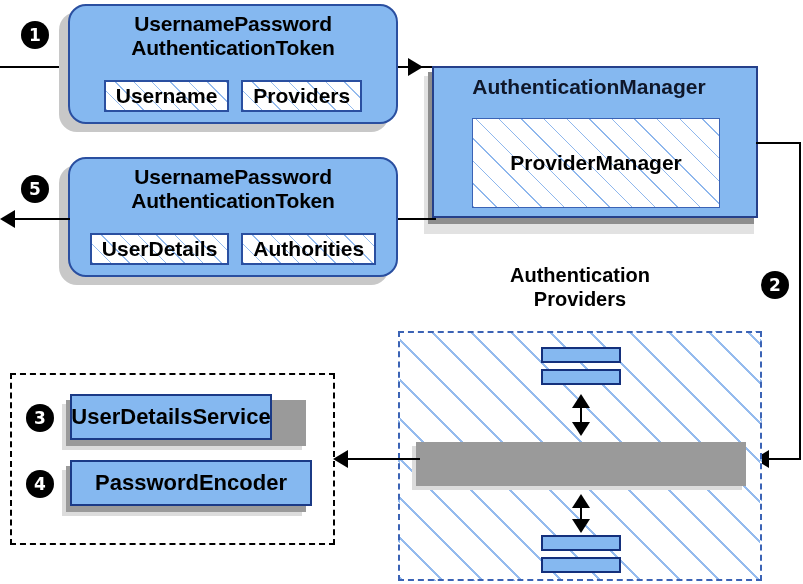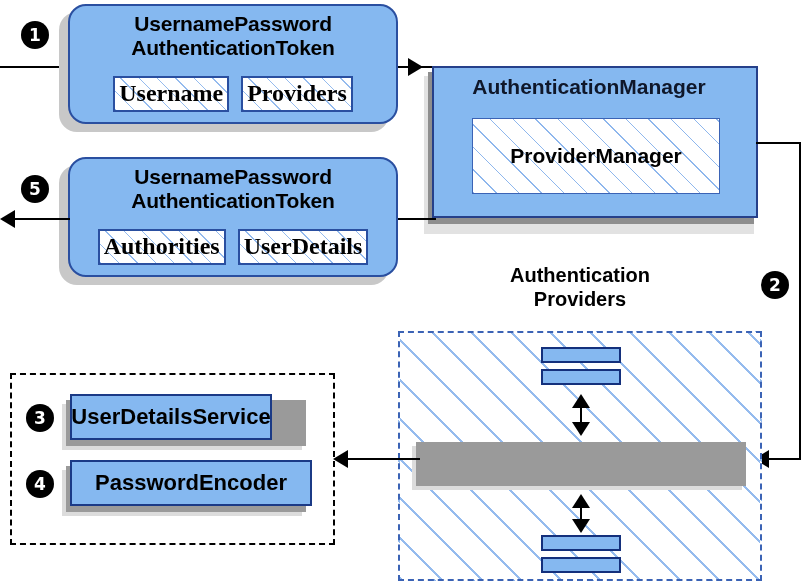--- a/index.html
+++ b/index.html
@@ -31,22 +31,22 @@
   }
   .token-fields{
     position:absolute;left:14px;right:14px;bottom:10px;
     display:flex;gap:12px;justify-content:center;
   }
   .field{
     flex:0 0 auto;box-sizing:border-box;
     border:2px solid #2a4fa0;background:#ffffff;
     background-image:repeating-linear-gradient(45deg,
         rgba(130,175,235,.85) 0 1px, rgba(255,255,255,0) 1px 13px);
-    padding:2px 4px;font-weight:bold;font-size:24px;color:#000;
-    text-align:center;white-space:nowrap;line-height:1.15;font-family:Liberation Serif, serif;
+    padding:2px 10px;font-weight:bold;font-size:21px;color:#000;
+    text-align:center;white-space:nowrap;line-height:1.15;
   }
 
   
   .sq-shadow1{position:absolute;background:#8e8e8e;}
   .sq-shadow2{position:absolute;background:#e2e2e2;}
   .sq-box{
     position:absolute;background:#85b8f0;border:2px solid #26408a;
     box-sizing:border-box;
   }
   .sq-title{
@@ -132,34 +132,34 @@
     </div>
   </div>
 
   <div class="ln-h" style="left:398px;top:66px;width:34px;"></div>
   <div class="ar-r" style="left:408px;top:58px;"></div>
 
   <div class="sq-shadow2" style="left:424px;top:76px;width:330px;height:158px;"></div>
   <div class="sq-shadow1" style="left:428px;top:72px;width:326px;height:152px;"></div>
   <div class="sq-box" style="left:432px;top:66px;width:326px;height:152px;">
     <div class="sq-title">AuthenticationManager</div>
-    <div class="inner-hatch" style="left:38px;top:50px;width:248px;height:76px;text-align:right;">ProviderManager</div>
+    <div class="inner-hatch" style="left:38px;top:50px;width:248px;height:90px;text-align:right;">ProviderManager</div>
   </div>
 
   <div class="badge" style="left:22px;top:176px;">5</div>
 
   <div class="token-shadow" style="left:59px;top:165px;width:330px;height:120px;"></div>
   <div class="token" style="left:68px;top:157px;width:330px;height:120px;">
     <div class="token-title">
       <span>UsernamePassword</span><br>
       <span>AuthenticationToken</span>
     </div>
     <div class="token-fields">
+      <div class="field">UserDetails</div>
       <div class="field">Authorities</div>
-      <div class="field">UserDetails</div>
     </div>
   </div>
 
   <div class="ln-h" style="left:398px;top:218px;width:38px;"></div>
 
   <div class="ln-h" style="left:14px;top:218px;width:56px;"></div>
   <div class="ar-l" style="left:0px;top:210px;"></div>
 
   <div class="badge" style="left:762px;top:272px;">2</div>
 

